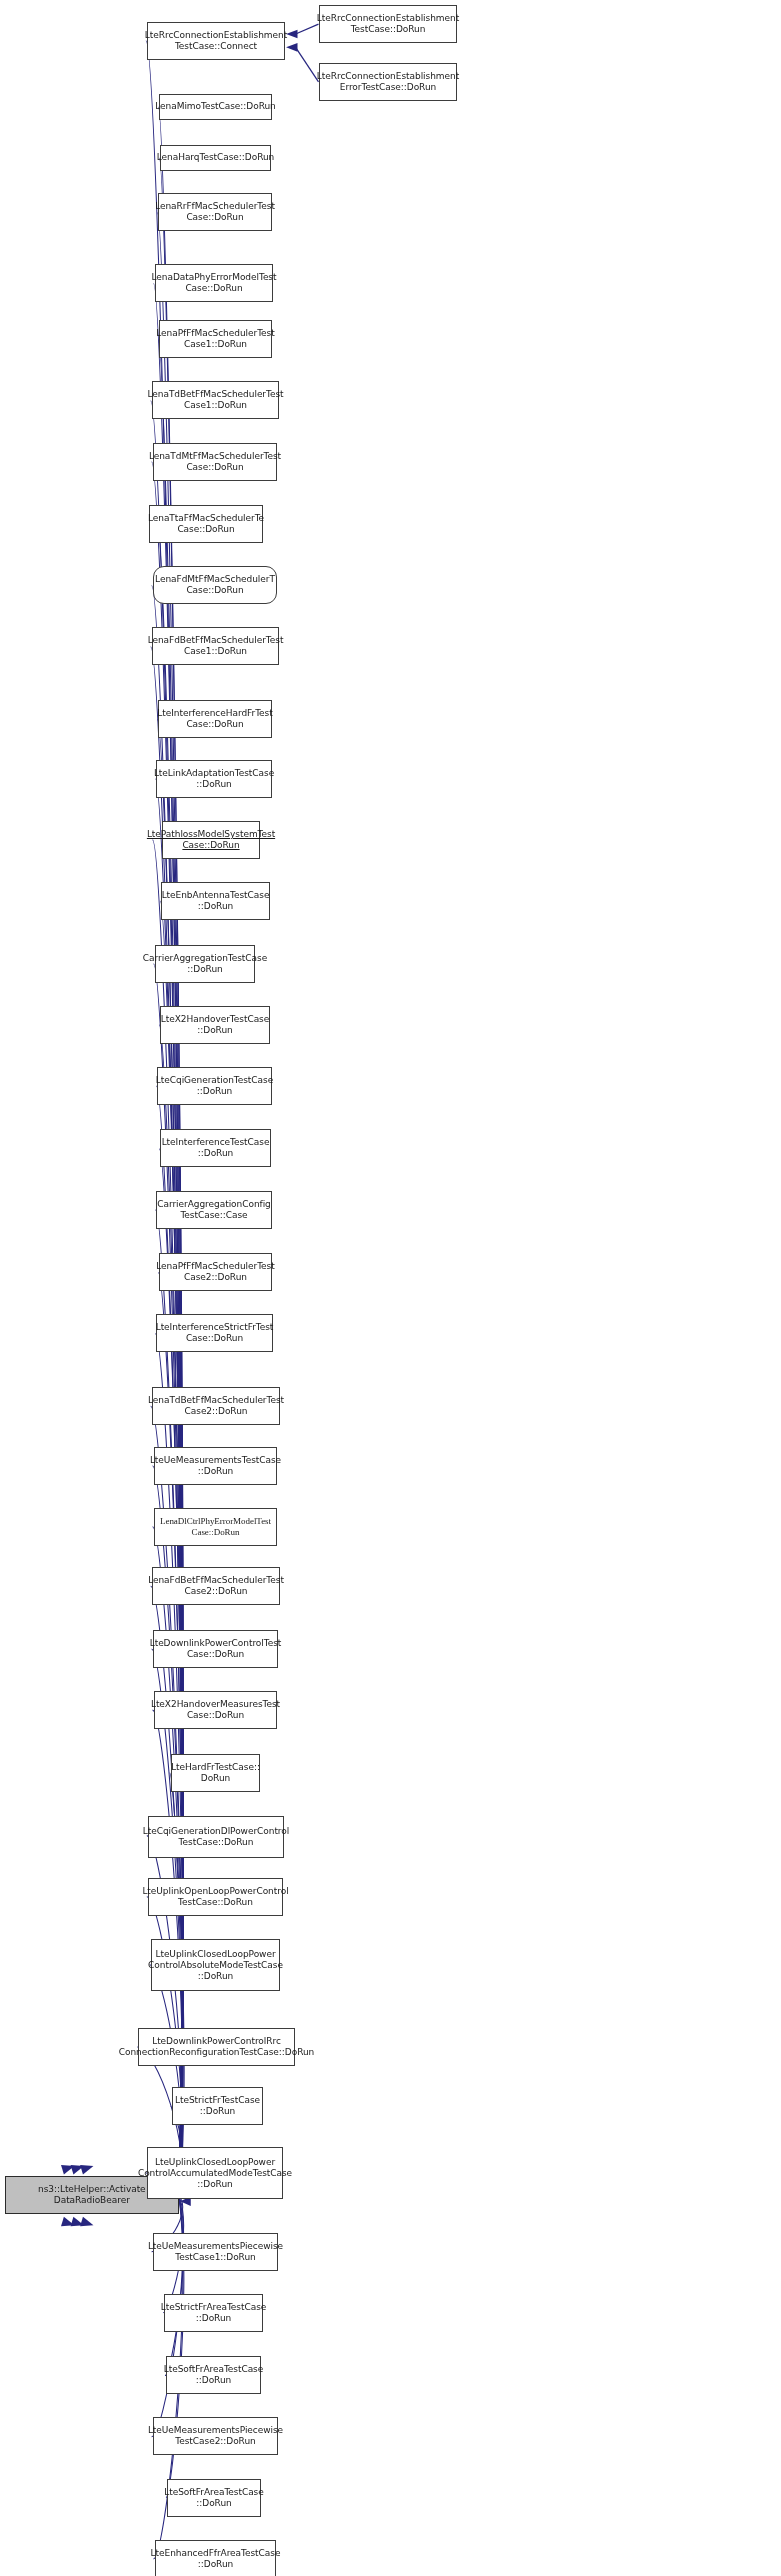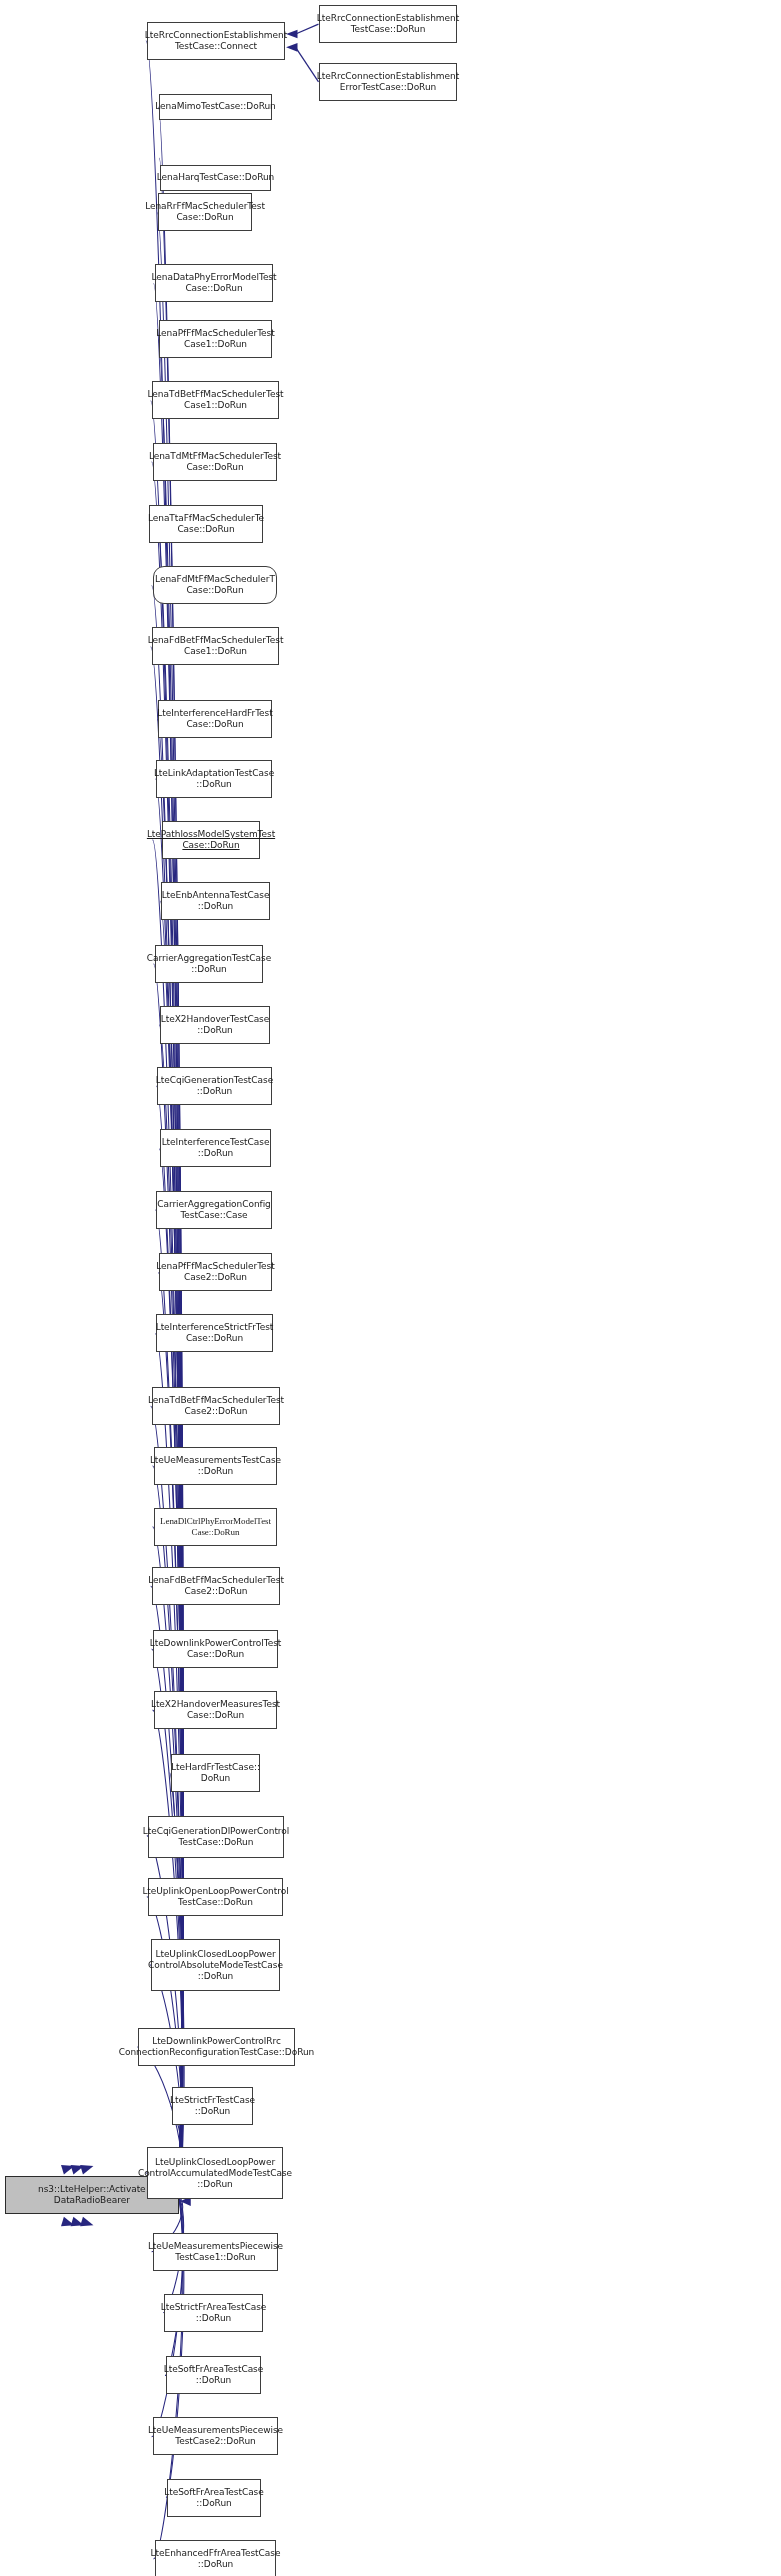--- a/index.html
+++ b/index.html
@@ -116,22 +116,22 @@
         <line x1="334" y1="85.89923076923077" x2="310" y2="49.629999999999995" stroke="#27267f" stroke-width="1.3"></line>
         <polygon points="300,49.629999999999995 312,45.129999999999995 312,54.129999999999995" fill="#27267f"></polygon>
       </g>
   </svg>
   <div id="nodes-layer">
       <div class="node root" style="left: 4.8px; top: 2176px; width: 174px; height: 38px;">ns3::LteHelper::Activate
 DataRadioBearer</div>
       <div class="node" style="left: 147px; top: 21.5px; width: 138px; height: 38px;">LteRrcConnectionEstablishment
 TestCase::Connect</div>
       <div class="node" style="left: 159px; top: 94px; width: 113px; height: 25.6px;">LenaMimoTestCase::DoRun</div>
-      <div class="node" style="left: 160px; top: 145px; width: 111px; height: 25.6px; margin-top: 20px;">LenaHarqTestCase::DoRun</div>
-      <div class="node" style="left: 158px; top: 193px; width: 94px; height: 38px;">LenaRrFfMacSchedulerTest
+      <div class="node" style="left: 160px; top: 145px; width: 111px; height: 25.6px;">LenaHarqTestCase::DoRun</div>
+      <div class="node" style="left: 158px; top: 193px; width: 114px; height: 38px;">LenaRrFfMacSchedulerTest
 Case::DoRun</div>
       <div class="node" style="left: 155px; top: 264px; width: 118px; height: 38px;">LenaDataPhyErrorModelTest
 Case::DoRun</div>
       <div class="node" style="left: 159px; top: 320px; width: 113px; height: 38px;">LenaPfFfMacSchedulerTest
 Case1::DoRun</div>
       <div class="node" style="left: 152px; top: 381px; width: 127px; height: 38px;">LenaTdBetFfMacSchedulerTest
 Case1::DoRun</div>
       <div class="node" style="left: 153px; top: 443px; width: 124px; height: 38px;">LenaTdMtFfMacSchedulerTest
 Case::DoRun</div>
       <div class="node" style="left: 149px; top: 505px; width: 114px; height: 38px;">LenaTtaFfMacSchedulerTe
@@ -141,21 +141,21 @@
       <div class="node" style="left: 152px; top: 627px; width: 127px; height: 38px;">LenaFdBetFfMacSchedulerTest
 Case1::DoRun</div>
       <div class="node" style="left: 158px; top: 700px; width: 114px; height: 38px;">LteInterferenceHardFrTest
 Case::DoRun</div>
       <div class="node" style="left: 156px; top: 760px; width: 116px; height: 38px;">LteLinkAdaptationTestCase
 ::DoRun</div>
       <div class="node" style="left: 162px; top: 821px; width: 98px; height: 38px; text-decoration: underline;">LtePathlossModelSystemTest
 Case::DoRun</div>
       <div class="node" style="left: 161px; top: 882px; width: 109px; height: 38px;">LteEnbAntennaTestCase
 ::DoRun</div>
-      <div class="node" style="left: 155px; top: 945px; width: 108px; height: 38px;">CarrierAggregationTestCase
+      <div class="node" style="left: 155px; top: 945px; width: 100px; height: 38px;">CarrierAggregationTestCase
 ::DoRun</div>
       <div class="node" style="left: 160px; top: 1006px; width: 110px; height: 38px;">LteX2HandoverTestCase
 ::DoRun</div>
       <div class="node" style="left: 157px; top: 1067px; width: 115px; height: 38px;">LteCqiGenerationTestCase
 ::DoRun</div>
       <div class="node" style="left: 160px; top: 1129px; width: 111px; height: 38px;">LteInterferenceTestCase
 ::DoRun</div>
       <div class="node" style="left: 156px; top: 1191px; width: 116px; height: 38px;">CarrierAggregationConfig
 TestCase::Case</div>
       <div class="node" style="left: 159px; top: 1253px; width: 113px; height: 38px;">LenaPfFfMacSchedulerTest
@@ -178,21 +178,21 @@
 DoRun</div>
       <div class="node" style="left: 148px; top: 1816px; width: 136px; height: 42px;">LteCqiGenerationDlPowerControl
 TestCase::DoRun</div>
       <div class="node" style="left: 148px; top: 1878px; width: 135px; height: 38px;">LteUplinkOpenLoopPowerControl
 TestCase::DoRun</div>
       <div class="node" style="left: 151px; top: 1939px; width: 129px; height: 52px;">LteUplinkClosedLoopPower
 ControlAbsoluteModeTestCase
 ::DoRun</div>
       <div class="node" style="left: 138px; top: 2028px; width: 157px; height: 38px;">LteDownlinkPowerControlRrc
 ConnectionReconfigurationTestCase::DoRun</div>
-      <div class="node" style="left: 172px; top: 2087px; width: 81px; height: 38px;">LteStrictFrTestCase
+      <div class="node" style="left: 172px; top: 2087px; width: 91px; height: 38px;">LteStrictFrTestCase
 ::DoRun</div>
       <div class="node" style="left: 147px; top: 2147px; width: 136px; height: 52px;">LteUplinkClosedLoopPower
 ControlAccumulatedModeTestCase
 ::DoRun</div>
       <div class="node" style="left: 153px; top: 2233px; width: 125px; height: 38px;">LteUeMeasurementsPiecewise
 TestCase1::DoRun</div>
       <div class="node" style="left: 164px; top: 2294px; width: 99px; height: 38px;">LteStrictFrAreaTestCase
 ::DoRun</div>
       <div class="node" style="left: 166px; top: 2356px; width: 95px; height: 38px;">LteSoftFrAreaTestCase
 ::DoRun</div>

